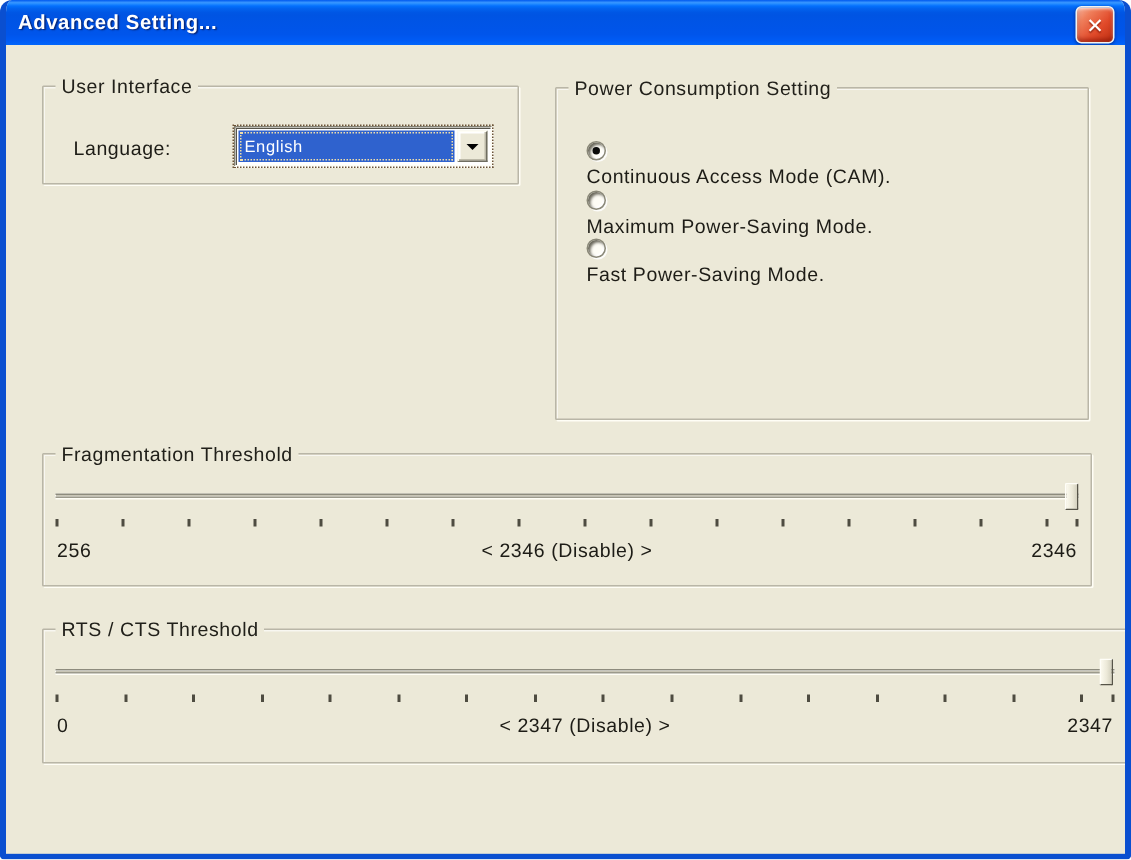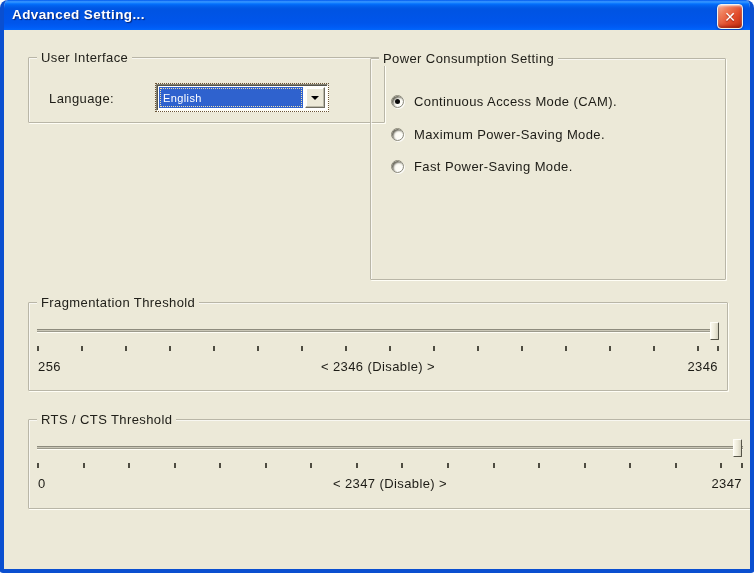--- a/index.html
+++ b/index.html
@@ -65,21 +65,21 @@
   .combo-btn {
     position:absolute; top:2px; bottom:2px; right:2px; width:20px; background:#ece9d8;
     border:1px solid; border-color:#fffef6 #6f6d61 #6f6d61 #fffef6;
     box-shadow:inset -1px -1px 0 #bcb9a8, inset 1px 1px 0 #fff;
     display:flex; align-items:center; justify-content:center;
   }
   .arrow-down { width:0; height:0; border-left:4px solid transparent;
     border-right:4px solid transparent; border-top:4px solid #000; }
 
   
-  .radio-row { position:absolute; display:flex; align-items:center; gap:10px; height:15px; }
+  .radio-row { position:absolute; display:flex; align-items:flex-start; gap:3px; height:15px;flex-direction:column; }
   .radio {
     position:relative; width:13px; height:13px; border-radius:50%; background:#fefdf6; flex:none;
     border:1px solid #8a8878;
     box-shadow:inset 1.5px 1.5px 2px rgba(66,64,50,.8), inset -1px -1px 1px #fff,
       1px 1px 0 rgba(255,255,255,.85);
   }
   .radio.checked::after {
     content:""; position:absolute; left:3px; top:3px; width:5px; height:5px;
     border-radius:50%; background:#0a0a0a;
   }
@@ -107,21 +107,21 @@
 <div class="window">
   <div class="titlebar">
     <span class="title-text">Advanced Setting...</span>
     <div class="close-btn">
       <span class="close-glyph">✕</span>
     </div>
   </div>
 
   <div class="client">
 
-    <div class="group" style="left:24px; top:27px; width:357px; height:66px;">
+    <div class="group" style="left:24px; top:27px; width:318px; height:66px;">
       <span class="legend">User Interface</span>
       <span class="lbl" style="position:absolute; left:20px; top:33px;">Language:</span>
       <div class="combo focused" style="left:127px; top:26px; width:172px; height:27px;">
         <span class="combo-text">English</span>
         <div class="combo-btn">
           <span class="arrow-down"></span>
         </div>
       </div>
     </div>
 

